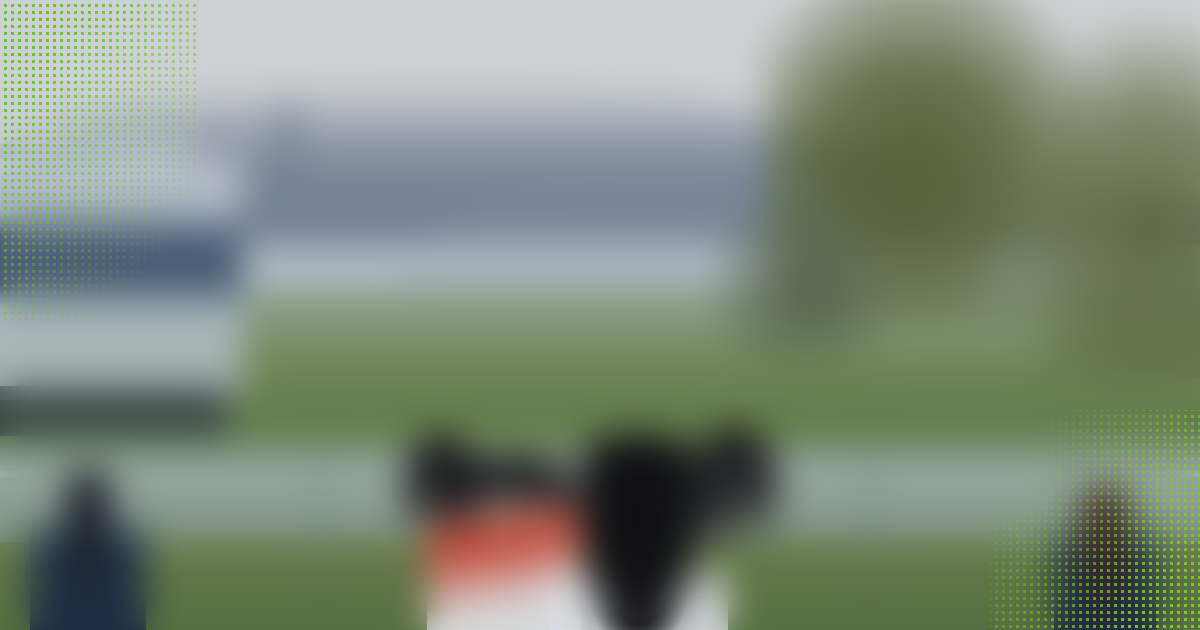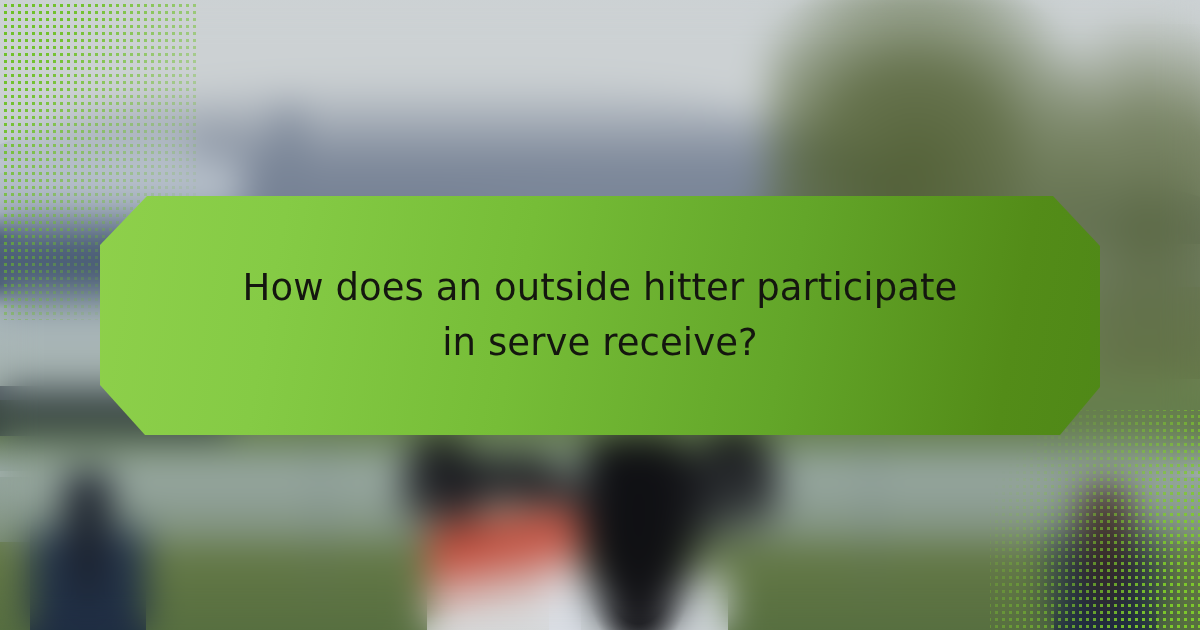--- a/index.html
+++ b/index.html
@@ -333,17 +333,14 @@
     <div class="pair-dark"></div>
     <div class="arm-right"></div>
     <div class="player-right"></div>
 
     <div class="blurlayer"></div>
   </div>
 
   <div class="dots dots-tl"></div>
   <div class="dots dots-br"></div>
 
-  <div class="banner">
-    <h1 class="banner-text">How does an outside hitter participate in serve receive?</h1>
-  </div>
 
 </div>
 
 </body></html>

